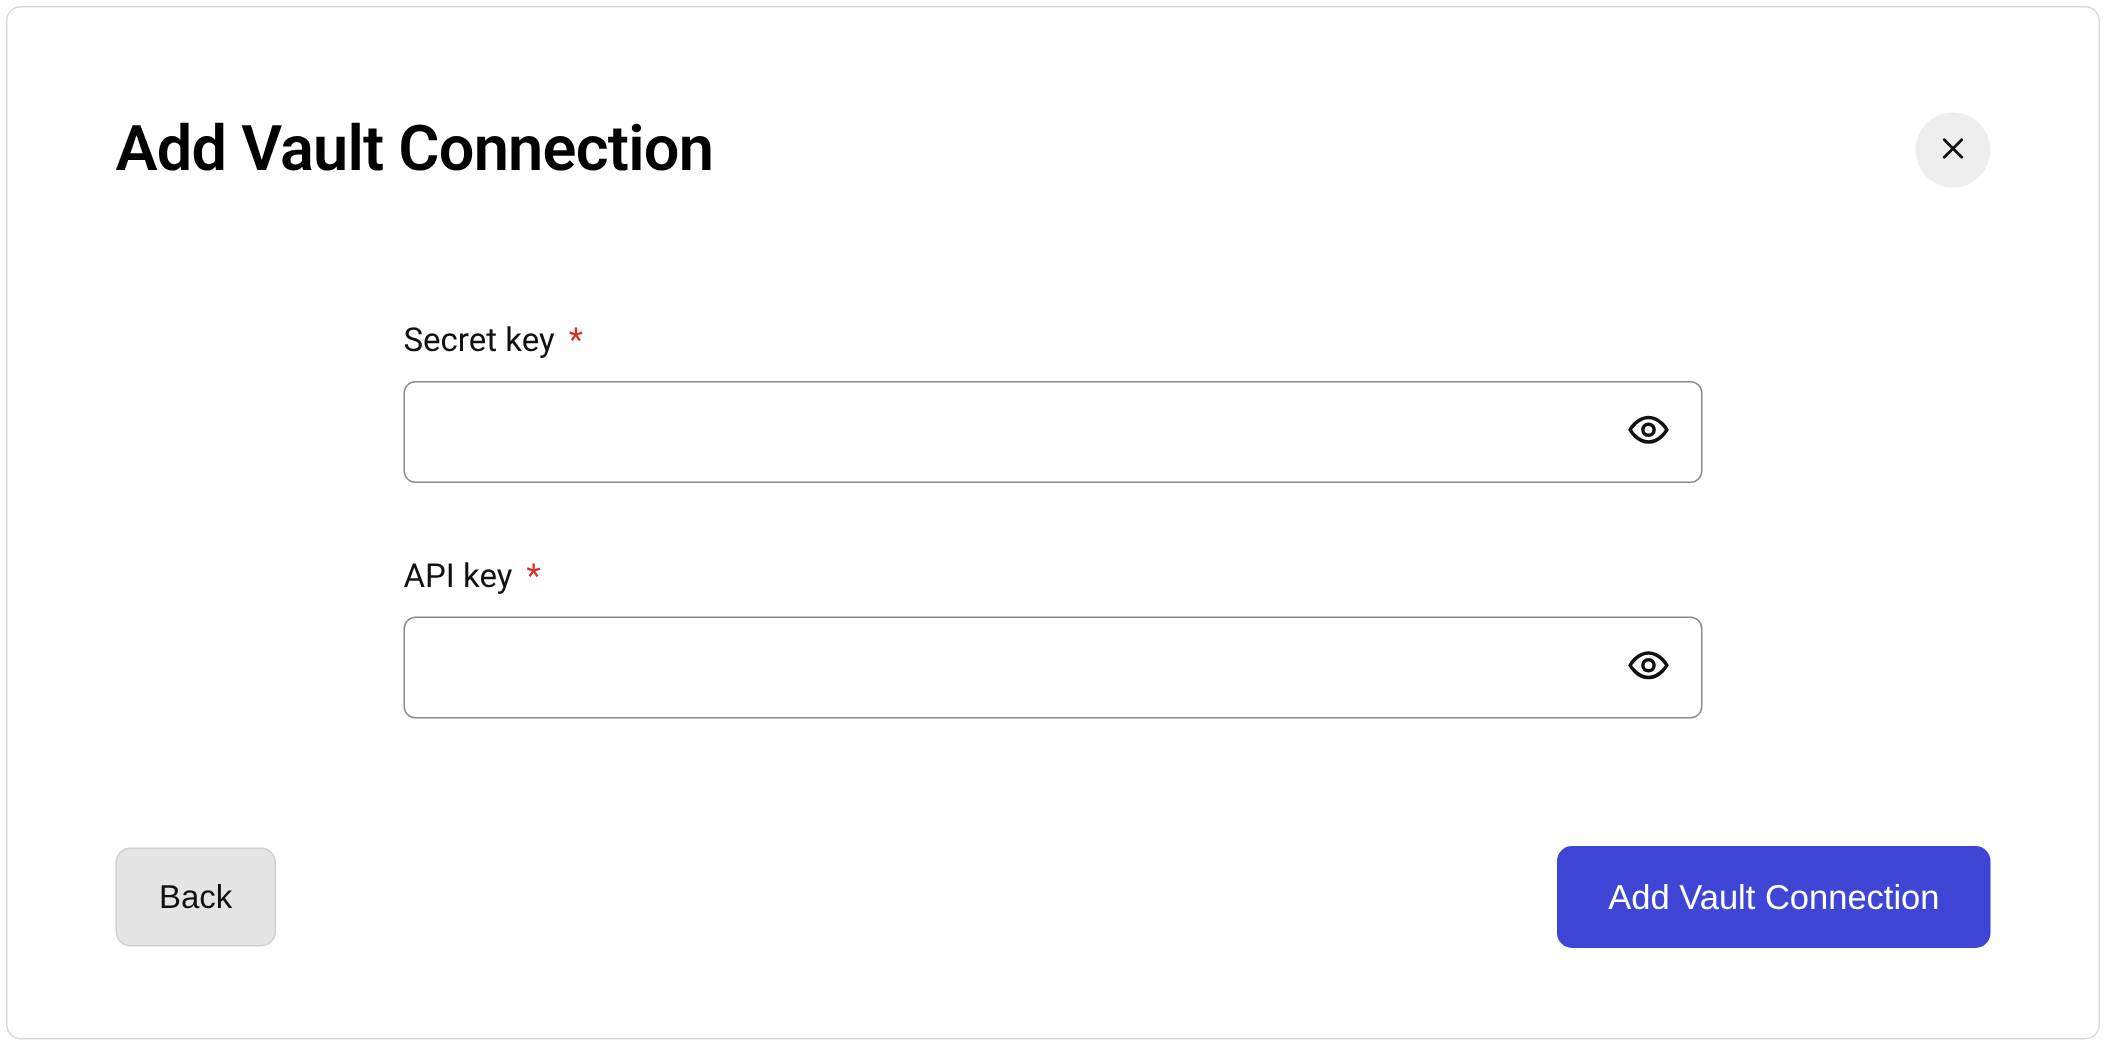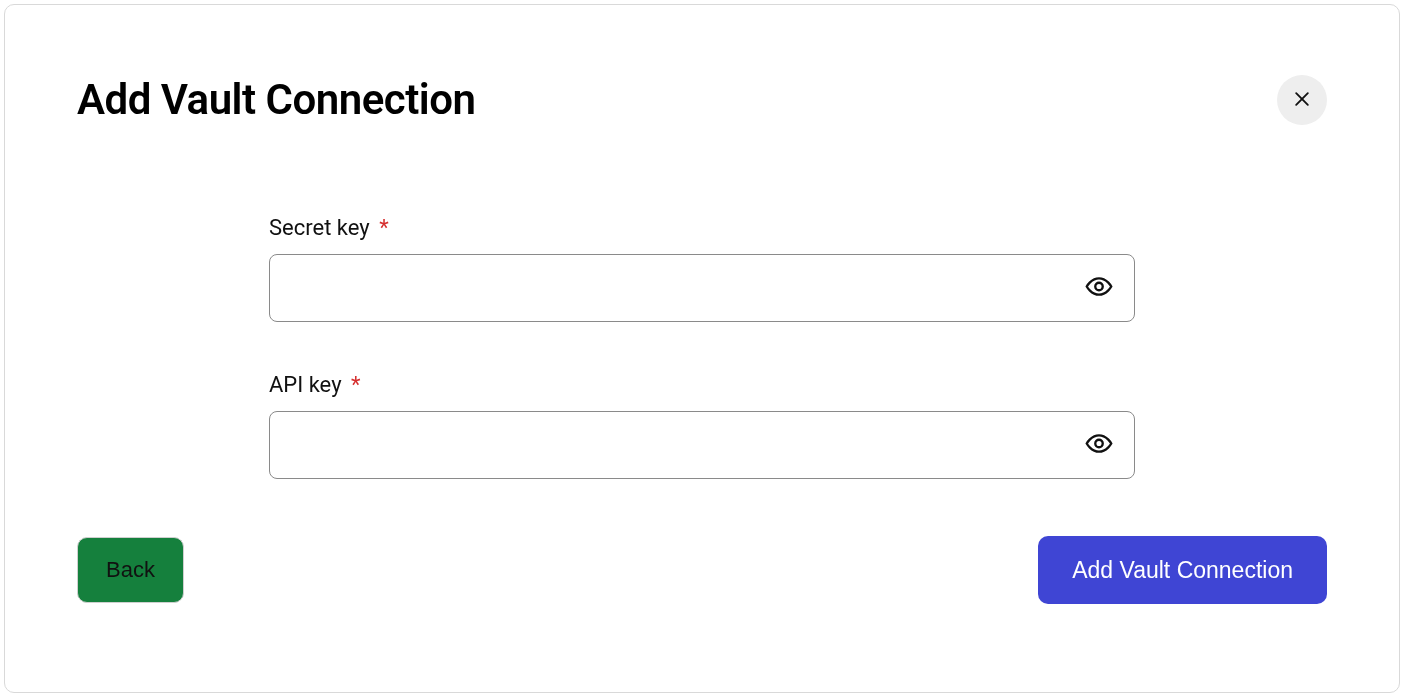--- a/index.html
+++ b/index.html
@@ -15,21 +15,21 @@
       align-items: flex-start;
       width: 1404px;
       height: 697px;
     }
     .modal {
       width: 1396px;
       height: 689px;
       margin: 4px;
       border: 1px solid #d9d9d9;
       border-radius: 10px;
-      padding: 70px 72px 88px 72px;
+      padding: 70px 72px 60px 72px;
       position: relative;
       display: flex;
       flex-direction: column;
     }
     .modal-header {
       display: flex;
       justify-content: space-between;
       align-items: flex-start;
     }
     .modal-title {
@@ -108,21 +108,21 @@
       margin-top: auto;
       display: flex;
       justify-content: space-between;
       align-items: center;
     }
     .btn-back {
       height: 66px;
       padding: 0 28px;
       border: 1px solid #cfcfcf;
       border-radius: 10px;
-      background: #15803d;
+      background: #e5e5e5;
       font-size: 22px;
       color: #111;
       cursor: pointer;
     }
     .btn-primary {
       height: 68px;
       padding: 0 34px;
       border: none;
       border-radius: 10px;
       background: #3f45d4;

